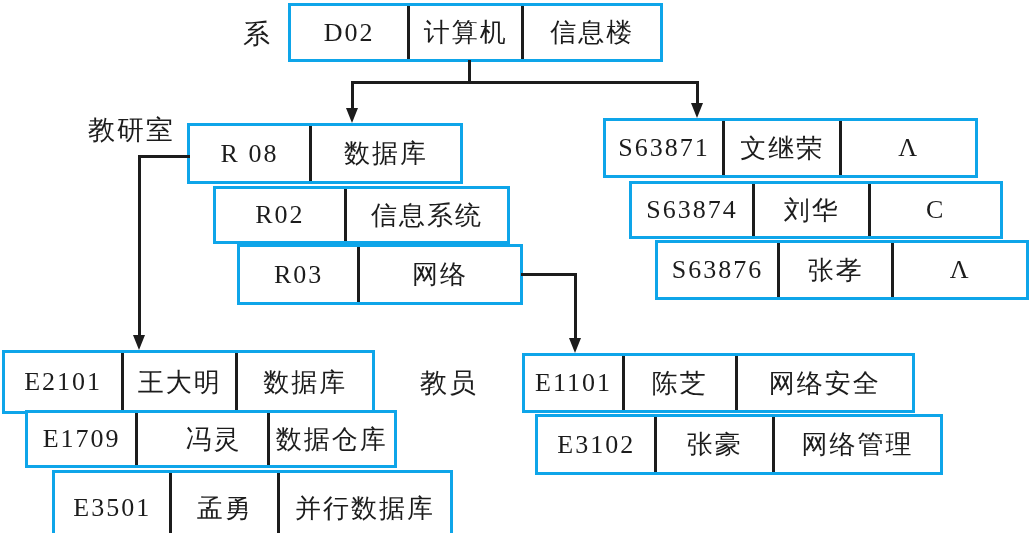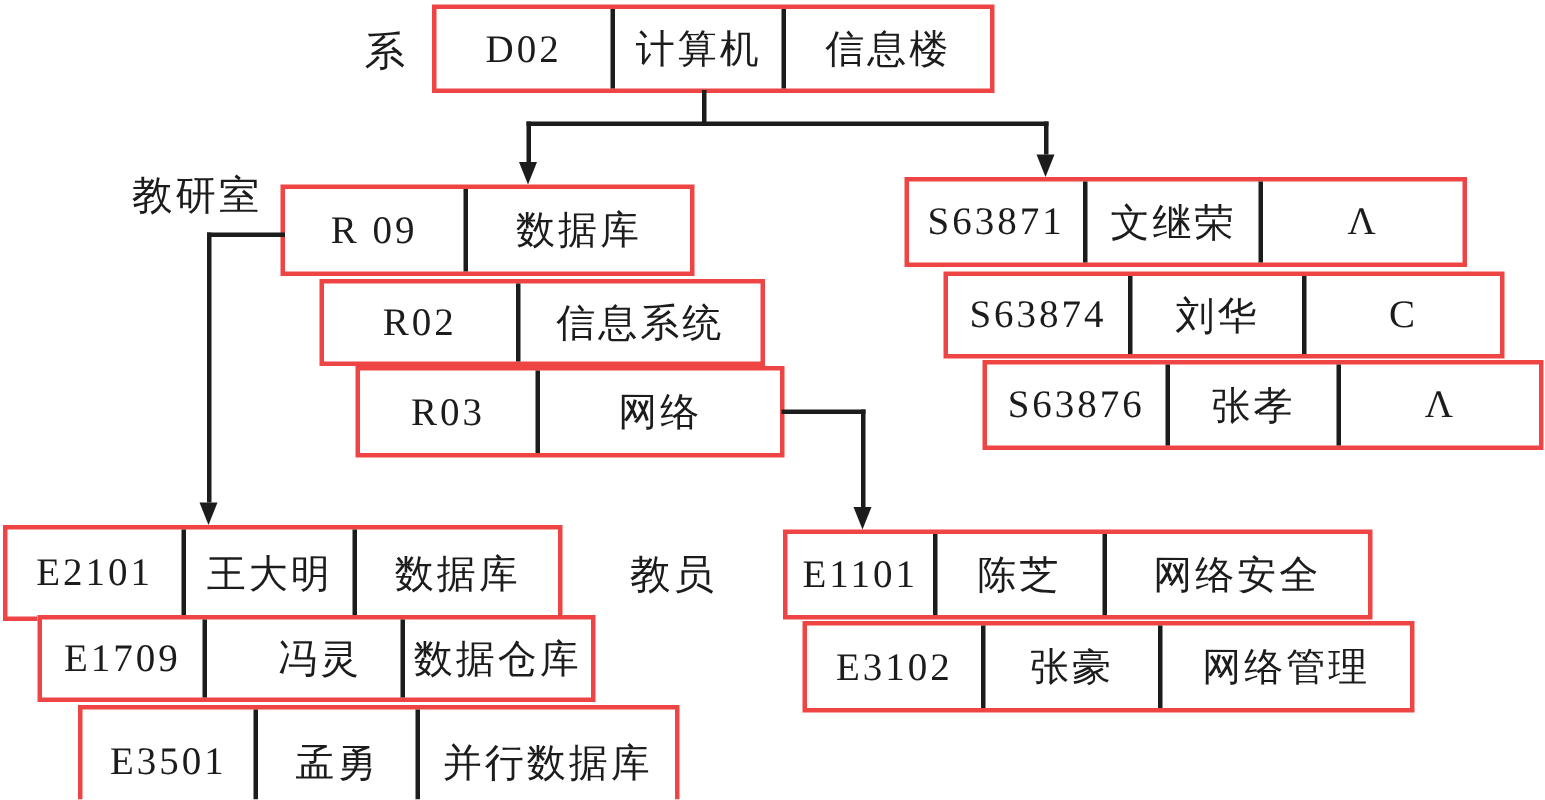--- a/index.html
+++ b/index.html
@@ -8,21 +8,21 @@
     width: 1030px;
     height: 533px;
     background: #ffffff;
     font-family: "Liberation Serif", "DejaVu Serif", serif;
     color: #1c1c1c;
     overflow: hidden;
   }
   .record {
     position: absolute;
     display: flex;
-    border: 3px solid #ef4444;
+    border: 3px solid #0ea5e9;
     box-sizing: border-box;
     background: #ffffff;
   }
   .cell {
     display: flex;
     align-items: center;
     justify-content: center;
     font-size: 26px;
     letter-spacing: 2px;
     white-space: nowrap;
@@ -59,21 +59,21 @@
   <div class="lbl" style="left:88px; top:112px;">教研室</div>
   <div class="lbl" style="left:420px; top:365px;">教员</div>
 
   <div class="record" style="left:288px; top:3px; width:375px; height:59px;">
     <div class="cell" style="flex:120 1 0;">D02</div>
     <div class="cell" style="flex:115 1 0;">计算机</div>
     <div class="cell" style="flex:140 1 0;">信息楼</div>
   </div>
 
   <div class="record" style="left:187px; top:123px; width:276px; height:61px;">
-    <div class="cell" style="flex:123 1 0;">R 09</div>
+    <div class="cell" style="flex:123 1 0;">R 08</div>
     <div class="cell" style="flex:153 1 0;">数据库</div>
   </div>
   <div class="record" style="left:213px; top:186px; width:297px; height:58px;">
     <div class="cell" style="flex:122 1 0;">R02</div>
     <div class="cell" style="flex:153 1 0;">信息系统</div>
   </div>
   <div class="record" style="left:237px; top:244px; width:286px; height:61px;">
     <div class="cell" style="flex:121 1 0;">R03</div>
     <div class="cell" style="flex:165 1 0;">网络</div>
   </div>

